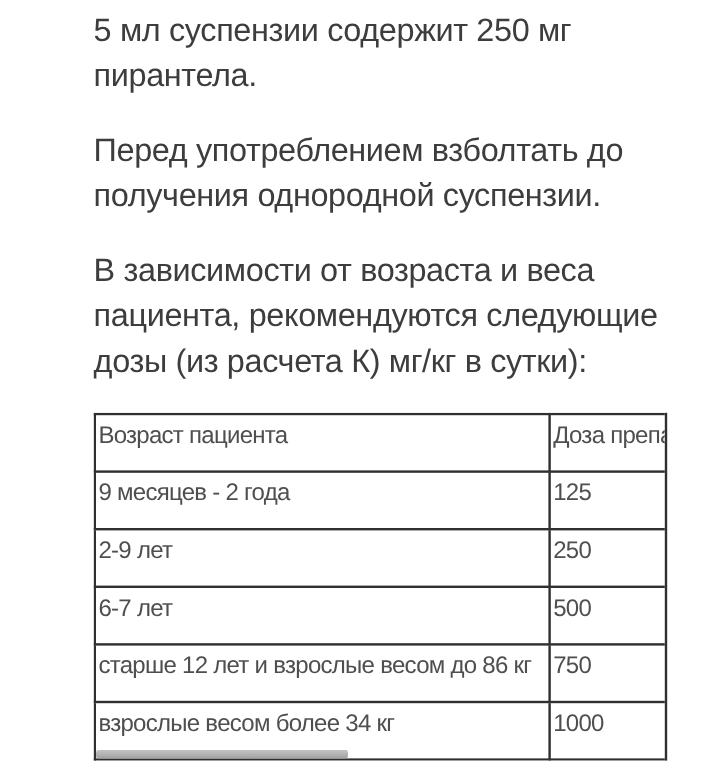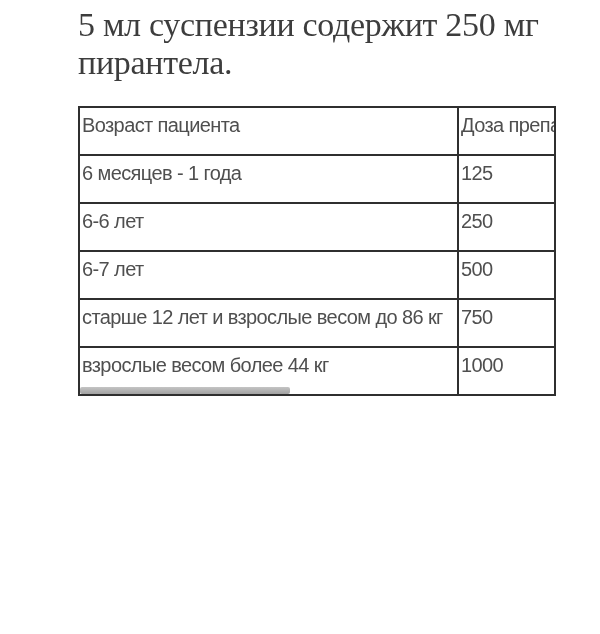--- a/index.html
+++ b/index.html
@@ -10,27 +10,26 @@
   body {
     width: 600px;
     height: 634px;
     font-family: "Liberation Sans", sans-serif;
     overflow: hidden;
   }
   .content {
     padding: 6px 44px 0 78px;
   }
   .para {
-    font-size: 34px;
+    font-size: 27px;
     line-height: 38px;
     letter-spacing: -0.3px;
     color: #3d3d3d;
     margin: 0 0 24px 0;
     font-weight: 400;
-    font-family: Liberation Serif, serif;
   }
   .table-scroll {
     position: relative;
     overflow: hidden;
     box-sizing: border-box;
     width: 478px;
     border-right: 2px solid #2f2f2f;
     margin-top: 2px;
   }
   table.dosage {
@@ -68,54 +67,56 @@
     background: linear-gradient(#c4c4c4, #a2a2a2);
   }
 </style>
 </head>
 <body>
 
 <div class="content">
 
   <p class="para">5 мл суспензии содержит 250 мг пирантела.</p>
 
+  <p class="para">Перед употреблением взболтать до получения однородной суспензии.</p>
 
+  <p class="para">В зависимости от возраста и веса пациента, рекомендуются следующие дозы (из расчета К) мг/кг в сутки):</p>
 
   <div class="table-scroll">
 
     <table class="dosage">
       <colgroup>
         <col style="width:379px">
         <col>
       </colgroup>
       <thead>
         <tr>
           <th>Возраст пациента</th>
           <th>Доза препарата</th>
         </tr>
       </thead>
       <tbody>
         <tr>
-          <td>6 месяцев - 1 года</td>
+          <td>9 месяцев - 2 года</td>
           <td>125</td>
         </tr>
         <tr>
-          <td>6-6 лет</td>
+          <td>2-9 лет</td>
           <td>250</td>
         </tr>
         <tr>
           <td>6-7 лет</td>
           <td>500</td>
         </tr>
         <tr>
           <td>старше 12 лет и взрослые весом до 86 кг</td>
           <td>750</td>
         </tr>
         <tr>
-          <td>взрослые весом более 44 кг</td>
+          <td>взрослые весом более 34 кг</td>
           <td>1000</td>
         </tr>
       </tbody>
     </table>
 
     <div class="hscroll-track">
       <div class="hscroll-thumb"></div>
     </div>
 
   </div>

